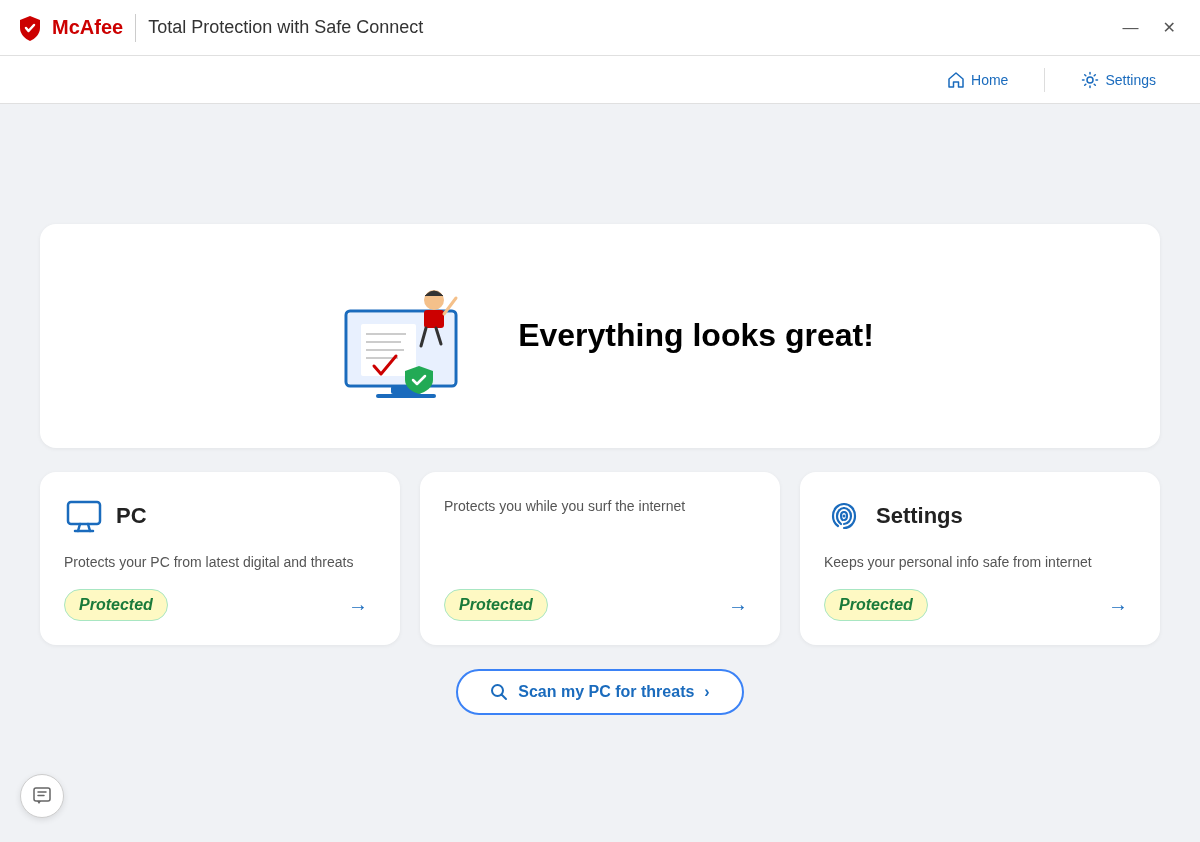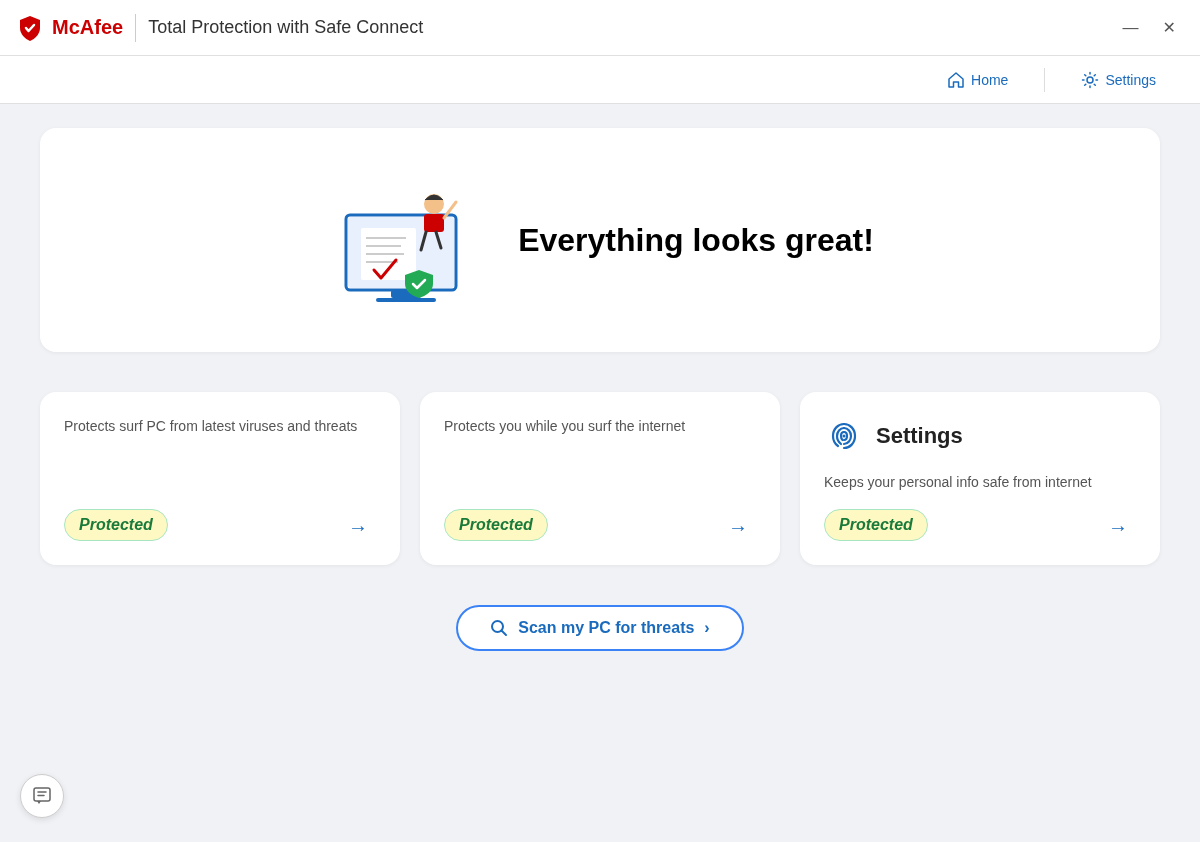--- a/index.html
+++ b/index.html
@@ -94,21 +94,22 @@
       background: #ddd;
     }
 
     
     .main-content {
       flex: 1;
       padding: 24px 40px;
       overflow: auto;
       display: flex;
       flex-direction: column;
-      gap: 40px;
+      gap: 24px;
+      justify-content: center;
     }
 
     
     .hero-card {
       background: #fff;
       border-radius: 16px;
       padding: 32px 48px;
       display: flex;
       align-items: center;
       justify-content: center;
@@ -324,21 +325,30 @@
     </div>
     <div>
       <h1>Everything looks great!</h1>
     </div>
   </div>
 
 
   <div class="protection-cards">
 
     <div class="protection-card">
-      <p class="card-description">Protects surf PC from latest viruses and threats</p>
+      <div class="card-header">
+        <svg class="card-icon" viewBox="0 0 40 40">
+          <rect x="4" y="6" width="32" height="22" rx="3" fill="none" stroke="#1a6bbd" stroke-width="2.5"></rect>
+          <line x1="16" y1="28" x2="14" y2="35" stroke="#1a6bbd" stroke-width="2.5" stroke-linecap="round"></line>
+          <line x1="24" y1="28" x2="26" y2="35" stroke="#1a6bbd" stroke-width="2.5" stroke-linecap="round"></line>
+          <line x1="11" y1="35" x2="29" y2="35" stroke="#1a6bbd" stroke-width="2.5" stroke-linecap="round"></line>
+        </svg>
+        <span class="card-title">PC</span>
+      </div>
+      <p class="card-description">Protects your PC from latest digital and threats</p>
       <div class="card-footer">
         <span class="protected-badge">Protected</span>
         <button class="arrow-btn">→</button>
       </div>
     </div>
 
     <div class="protection-card">
       <p class="card-description">Protects you while you surf the internet</p>
       <div class="card-footer">
         <span class="protected-badge">Protected</span>

